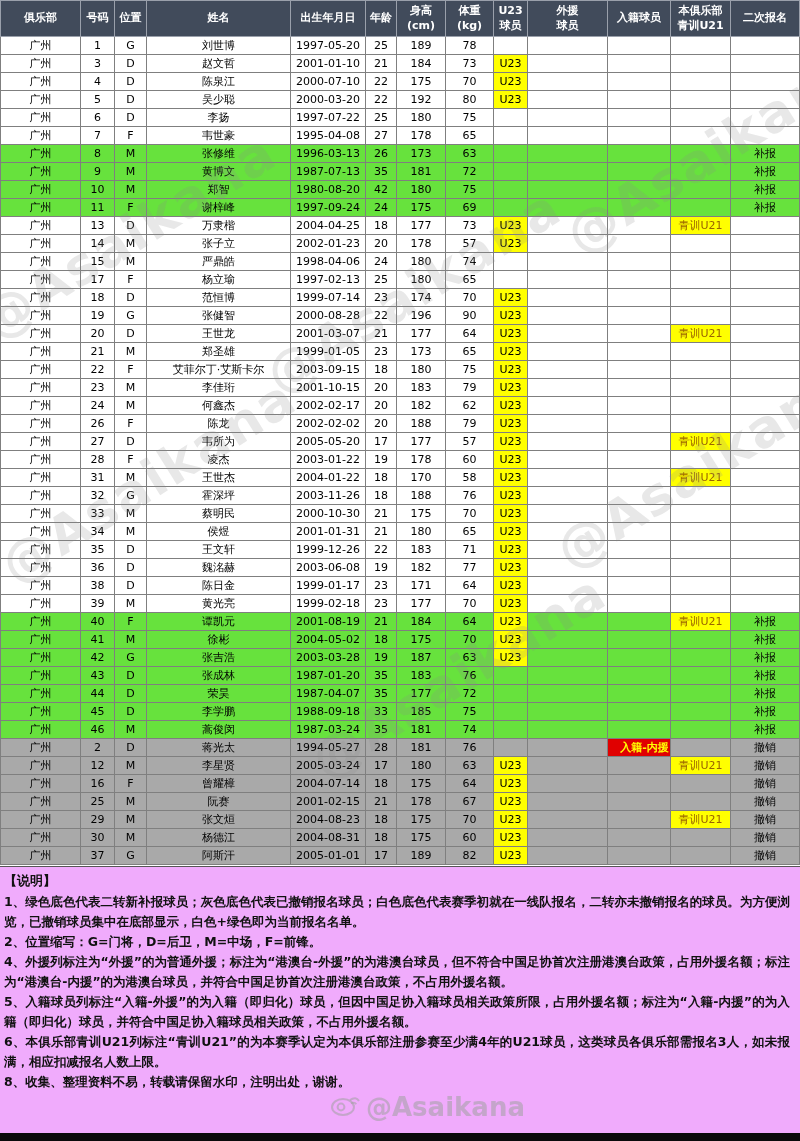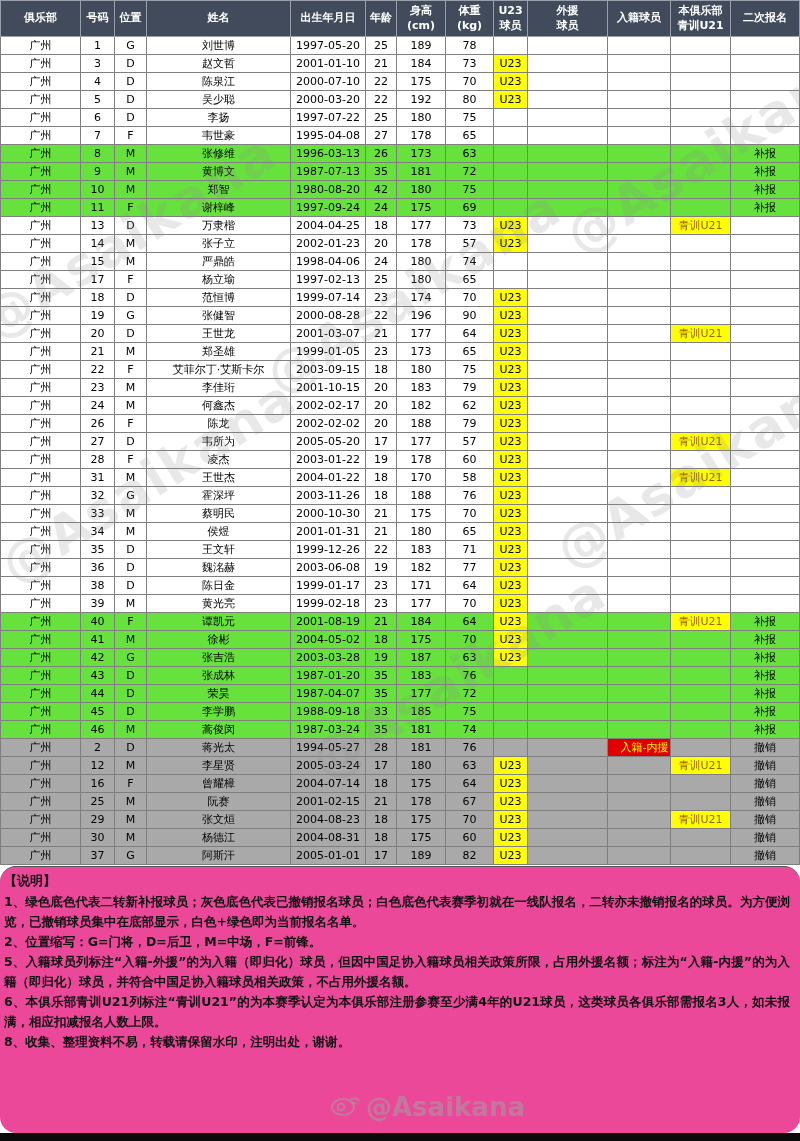--- a/index.html
+++ b/index.html
@@ -23,25 +23,25 @@
   }
   tbody td {
     height:18px; font-size:11px; text-align:center; vertical-align:middle;
     border:1px solid #7f7f7f; overflow:hidden; white-space:nowrap;
     padding:0 1px; background:#ffffff;
   }
   tr.green td { background:#67e23d; }
   tr.gray  td { background:#a9a9a9; }
   td.hl-u23   { background:#ffff00 !important; color:#000; }
   td.hl-youth { background:#ffff00 !important; color:#9a6400; }
-  td.hl-nat   { background:#e00000 !important; color:#ffff00; font-weight:normal;padding-left:12px; }
+  td.hl-nat   { background:#e00000 !important; color:#ffff00; font-weight:bold;padding-left:12px; }
   .notes {
     position:absolute; left:0; top:866px; width:800px; height:267px;
-    background:#ec4899; border-top:1px solid #555;
-    padding:3px 10px 0 4px; font-size:12.5px; line-height:20px; color:#111;border-radius:16px;
+    background:#f0abfc; border-top:1px solid #555;
+    padding:3px 10px 0 4px; font-size:12.5px; line-height:20px; color:#111;
   }
   .notes-title { font-weight:bold; font-size:13px; line-height:22px; }
   .note-line { text-align:justify;font-weight:bold; }
   .watermark {
     position:absolute; font-size:52px; font-weight:bold; letter-spacing:2px;
     color:rgba(140,140,140,0.20); transform:rotate(-32deg);
     transform-origin:left top; pointer-events:none; white-space:nowrap;
     z-index:5;
   }
   .credit {
@@ -797,20 +797,21 @@
 <div class="watermark" style="left:255px; top:355px;">@Asaikana</div>
 <div class="watermark" style="left:545px; top:530px;">@Asaikana</div>
 <div class="watermark" style="left:-10px; top:545px;">@Asaikana</div>
 <div class="watermark" style="left:300px; top:740px;">@Asaikana</div>
 
 <div class="notes">
   <div class="notes-title">【说明】</div>
   <div>
       <div class="note-line">1、绿色底色代表二转新补报球员；灰色底色代表已撤销报名球员；白色底色代表赛季初就在一线队报名，二转亦未撤销报名的球员。为方便浏览，已撤销球员集中在底部显示，白色+绿色即为当前报名名单。</div>
       <div class="note-line">2、位置缩写：G=门将，D=后卫，M=中场，F=前锋。</div>
+      <div class="note-line">4、外援列标注为“外援”的为普通外援；标注为“港澳台-外援”的为港澳台球员，但不符合中国足协首次注册港澳台政策，占用外援名额；标注为“港澳台-内援”的为港澳台球员，并符合中国足协首次注册港澳台政策，不占用外援名额。</div>
       <div class="note-line">5、入籍球员列标注“入籍-外援”的为入籍（即归化）球员，但因中国足协入籍球员相关政策所限，占用外援名额；标注为“入籍-内援”的为入籍（即归化）球员，并符合中国足协入籍球员相关政策，不占用外援名额。</div>
       <div class="note-line">6、本俱乐部青训U21列标注“青训U21”的为本赛季认定为本俱乐部注册参赛至少满4年的U21球员，这类球员各俱乐部需报名3人，如未报满，相应扣减报名人数上限。</div>
       <div class="note-line">8、收集、整理资料不易，转载请保留水印，注明出处，谢谢。</div>
     </div>
 </div>
 
 <div class="credit">
   <span class="wb-icon">
     <svg width="30" height="24" viewBox="0 0 30 24">
       <ellipse cx="13" cy="15" rx="11" ry="8" fill="none" stroke="rgba(160,160,160,0.55)" stroke-width="2"></ellipse>

